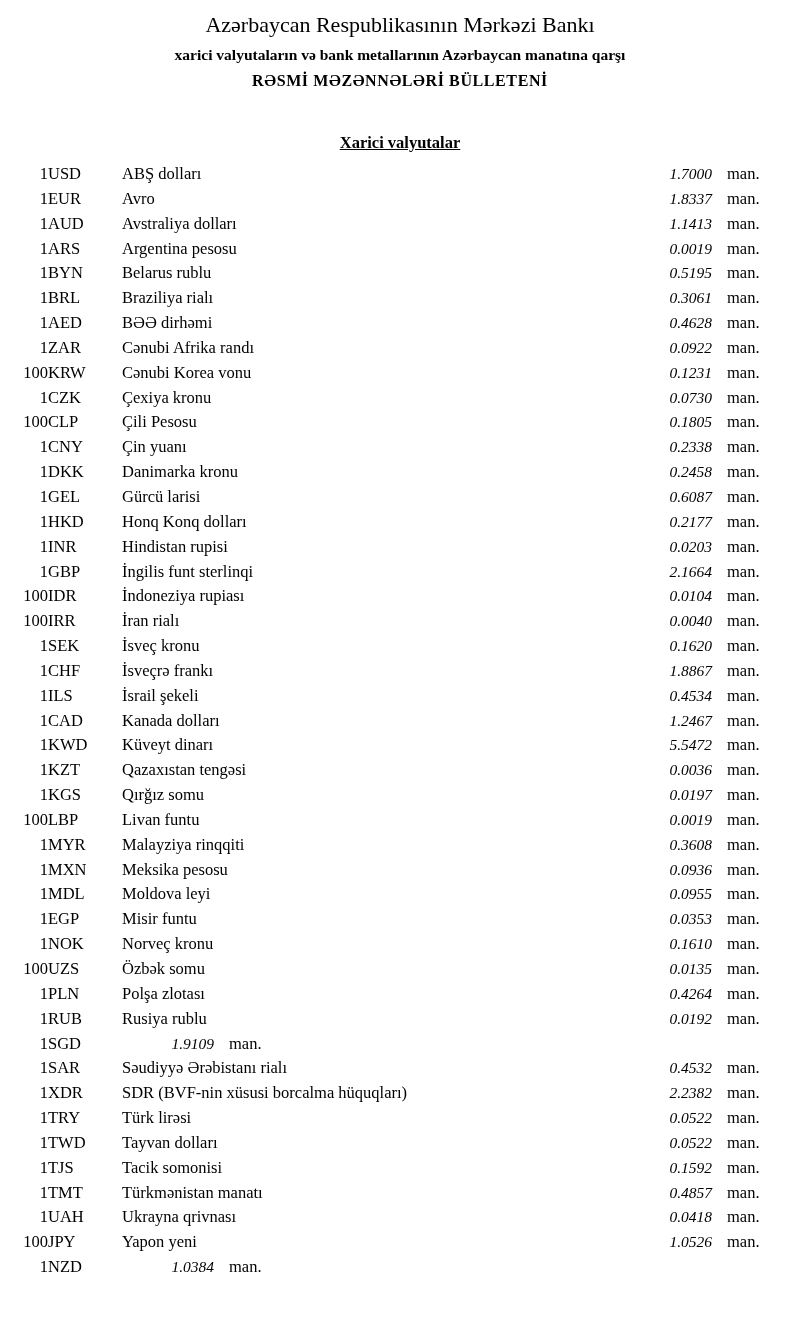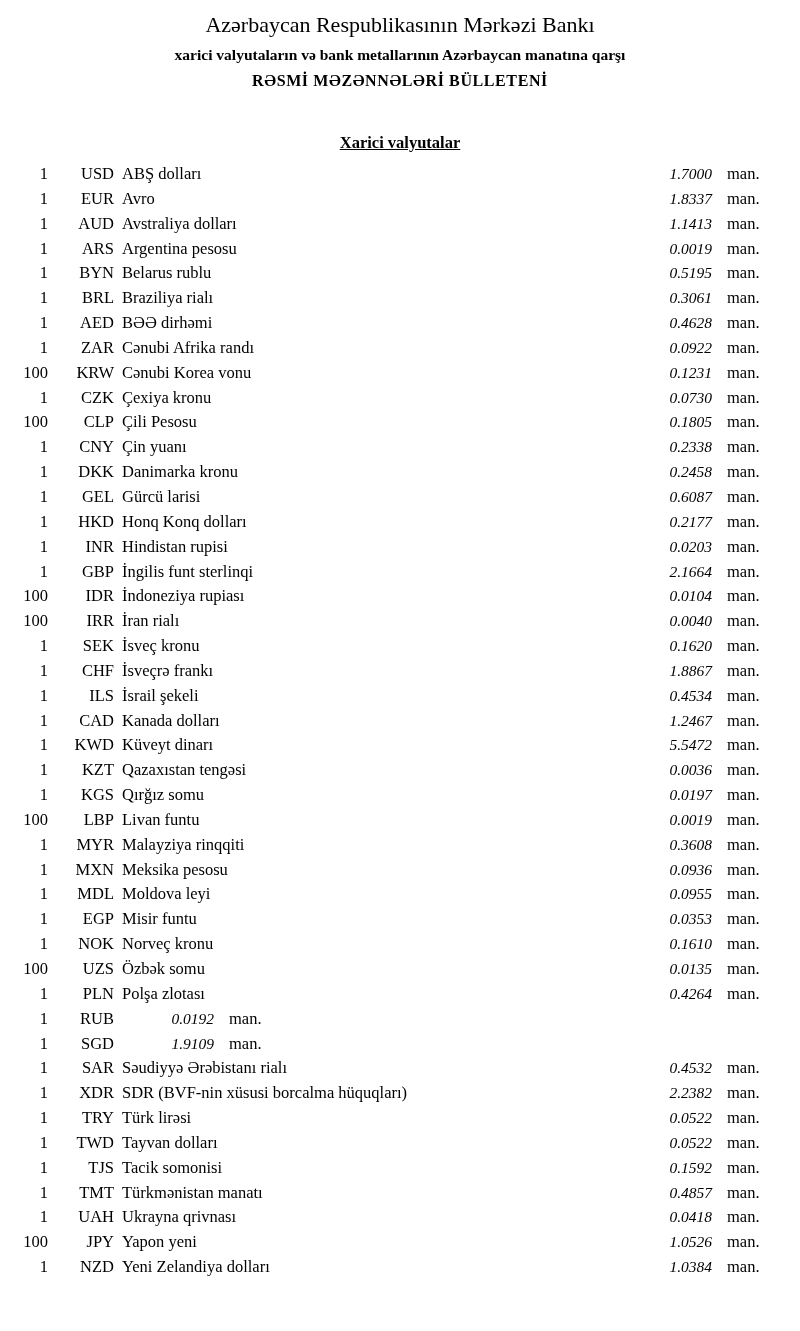--- a/index.html
+++ b/index.html
@@ -51,21 +51,21 @@
     width: 100%;
   }
   .rate-row {
     display: flex;
     align-items: baseline;
     height: 24.85px;
     font-size: 16.5px;
     white-space: nowrap;
   }
   .col-qty   { width: 48px;  text-align: right; flex: none; }
-  .col-code  { width: 66px;  text-align: right; flex: none; }
+  .col-code  { width: 66px;  text-align: left; flex: none; }
   .col-name  { flex: 1; padding-left: 8px; overflow: hidden; }
   .col-rate  { width: 100px; text-align: right; flex: none;
                font-weight: normal; font-style: italic; font-size: 15.5px; }
   .col-unit  { width: 60px;  padding-left: 15px; flex: none; }
 </style>
 </head>
 <body>
 
 <div class="header">
   <div class="title">Azərbaycan Respublikasının Mərkəzi Bankı</div>
@@ -344,20 +344,21 @@
     <span class="col-qty">1</span>
     <span class="col-code">PLN</span>
     <span class="col-name">Polşa zlotası</span>
     <span class="col-rate">0.4264</span>
     <span class="col-unit">man.</span>
   </div>
 
   <div class="rate-row">
     <span class="col-qty">1</span>
     <span class="col-code">RUB</span>
+    <span class="col-name">Rusiya rublu</span>
     <span class="col-rate">0.0192</span>
     <span class="col-unit">man.</span>
   </div>
 
   <div class="rate-row">
     <span class="col-qty">1</span>
     <span class="col-code">SGD</span>
     <span class="col-rate">1.9109</span>
     <span class="col-unit">man.</span>
   </div>
@@ -422,17 +423,16 @@
     <span class="col-qty">100</span>
     <span class="col-code">JPY</span>
     <span class="col-name">Yapon yeni</span>
     <span class="col-rate">1.0526</span>
     <span class="col-unit">man.</span>
   </div>
 
   <div class="rate-row">
     <span class="col-qty">1</span>
     <span class="col-code">NZD</span>
-    <span class="col-name">Yeni Zelandiya dolları</span>
     <span class="col-rate">1.0384</span>
     <span class="col-unit">man.</span>
   </div>
 </div>
 
 </body></html>

